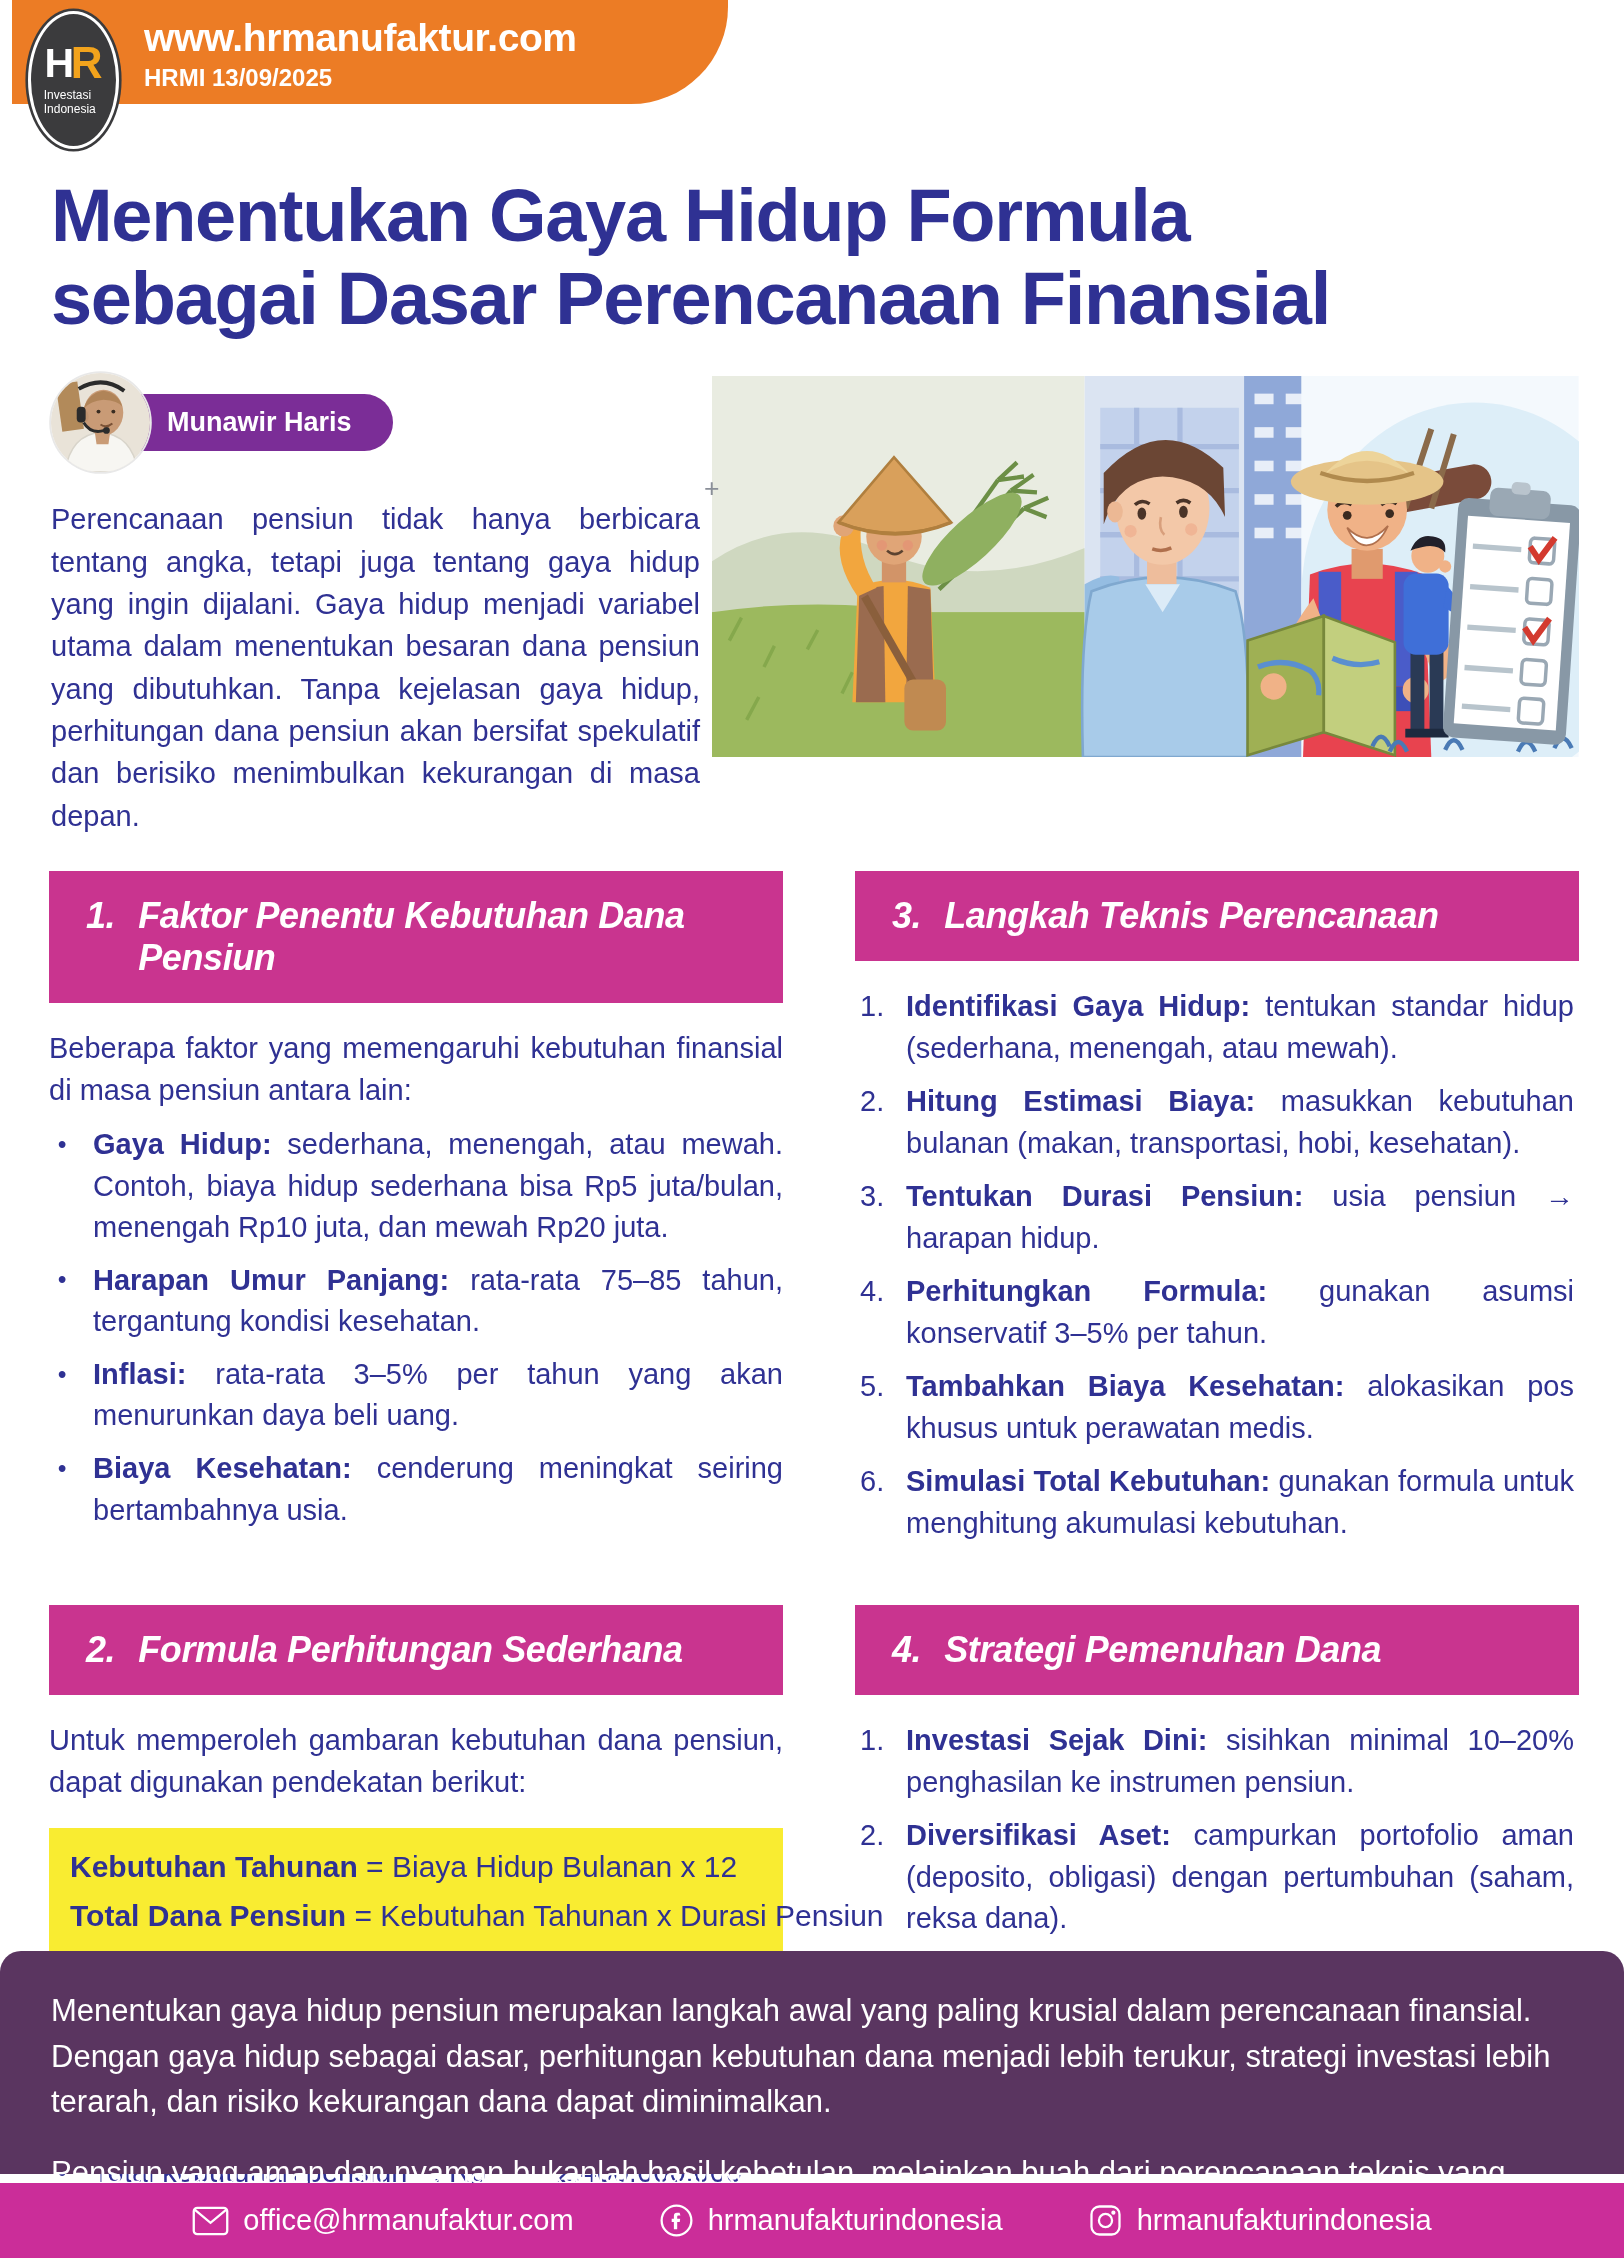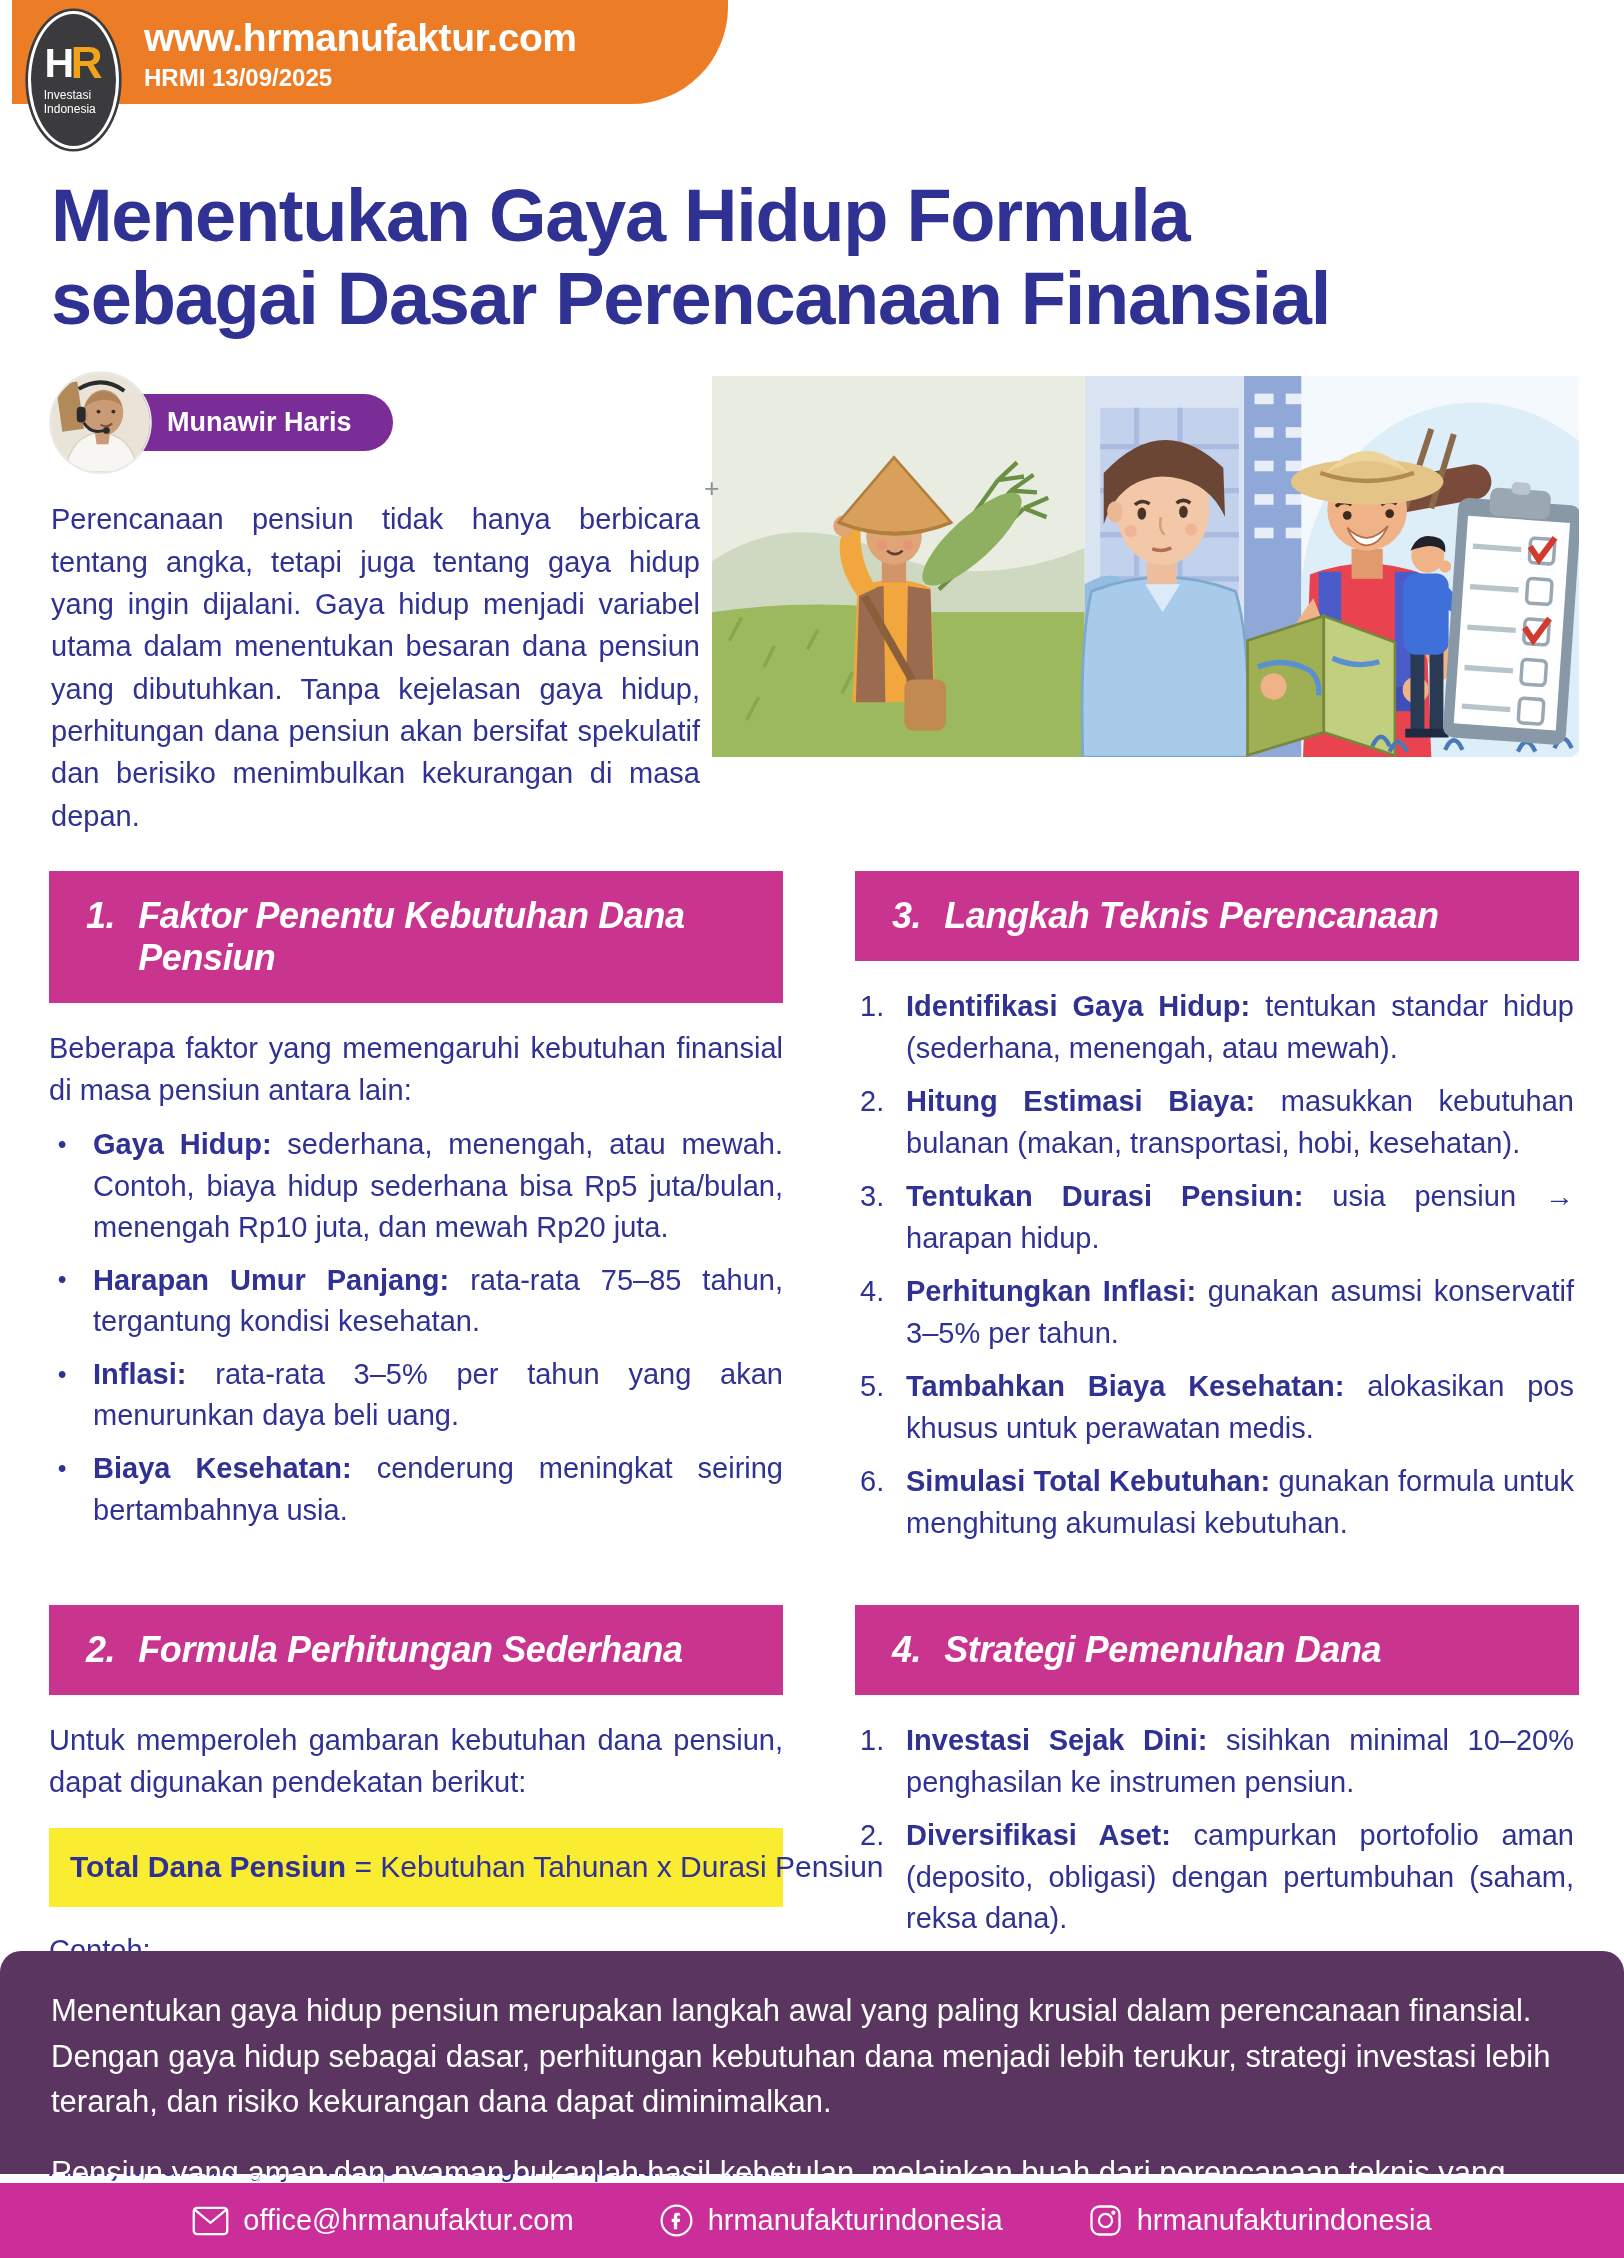--- a/index.html
+++ b/index.html
@@ -300,35 +300,36 @@
     <div>
       <div class="sec-head">
         <span>3.</span>
         <span>Langkah Teknis Perencanaan</span>
       </div>
       <div class="sec-body">
         <ol class="nlist">
           <li><span class="blabel">Identifikasi Gaya Hidup:</span> <span>tentukan standar hidup (sederhana, menengah, atau mewah).</span></li>
           <li><span class="blabel">Hitung Estimasi Biaya:</span> <span>masukkan kebutuhan bulanan (makan, transportasi, hobi, kesehatan).</span></li>
           <li><span class="blabel">Tentukan Durasi Pensiun:</span> <span>usia pensiun → harapan hidup.</span></li>
-          <li><span class="blabel">Perhitungkan Inflasi:</span> <span>gunakan asumsi konservatif 3–5% per tahun.</span></li>
+          <li><span class="blabel">Perhitungkan Formula:</span> <span>gunakan asumsi konservatif 3–5% per tahun.</span></li>
           <li><span class="blabel">Tambahkan Biaya Kesehatan:</span> <span>alokasikan pos khusus untuk perawatan medis.</span></li>
           <li><span class="blabel">Simulasi Total Kebutuhan:</span> <span>gunakan formula untuk menghitung akumulasi kebutuhan.</span></li>
         </ol>
       </div>
     </div>
 
     <div>
       <div class="sec-head">
         <span>2.</span>
         <span>Formula Perhitungan Sederhana</span>
       </div>
       <div class="sec-body">
         <p>Untuk memperoleh gambaran kebutuhan dana pensiun, dapat digunakan pendekatan berikut:</p>
         <div class="formula-box">
+          <div class="formula-line"><span class="blabel">Kebutuhan Tahunan</span> <span>= Biaya Hidup Bulanan x 12</span></div>
           <div class="formula-line"><span class="blabel">Total Dana Pensiun</span> <span>= Kebutuhan Tahunan x Durasi Pensiun</span></div>
         </div>
         <div class="contoh">
           <div class="c-title">Contoh:</div>
           <div class="c-row">
             <span class="c-label">Biaya hidup bulanan</span>
             <span class="c-sep">: Rp</span>
             <span class="c-val">10.000.000</span>
           </div>
           <div class="c-row">

